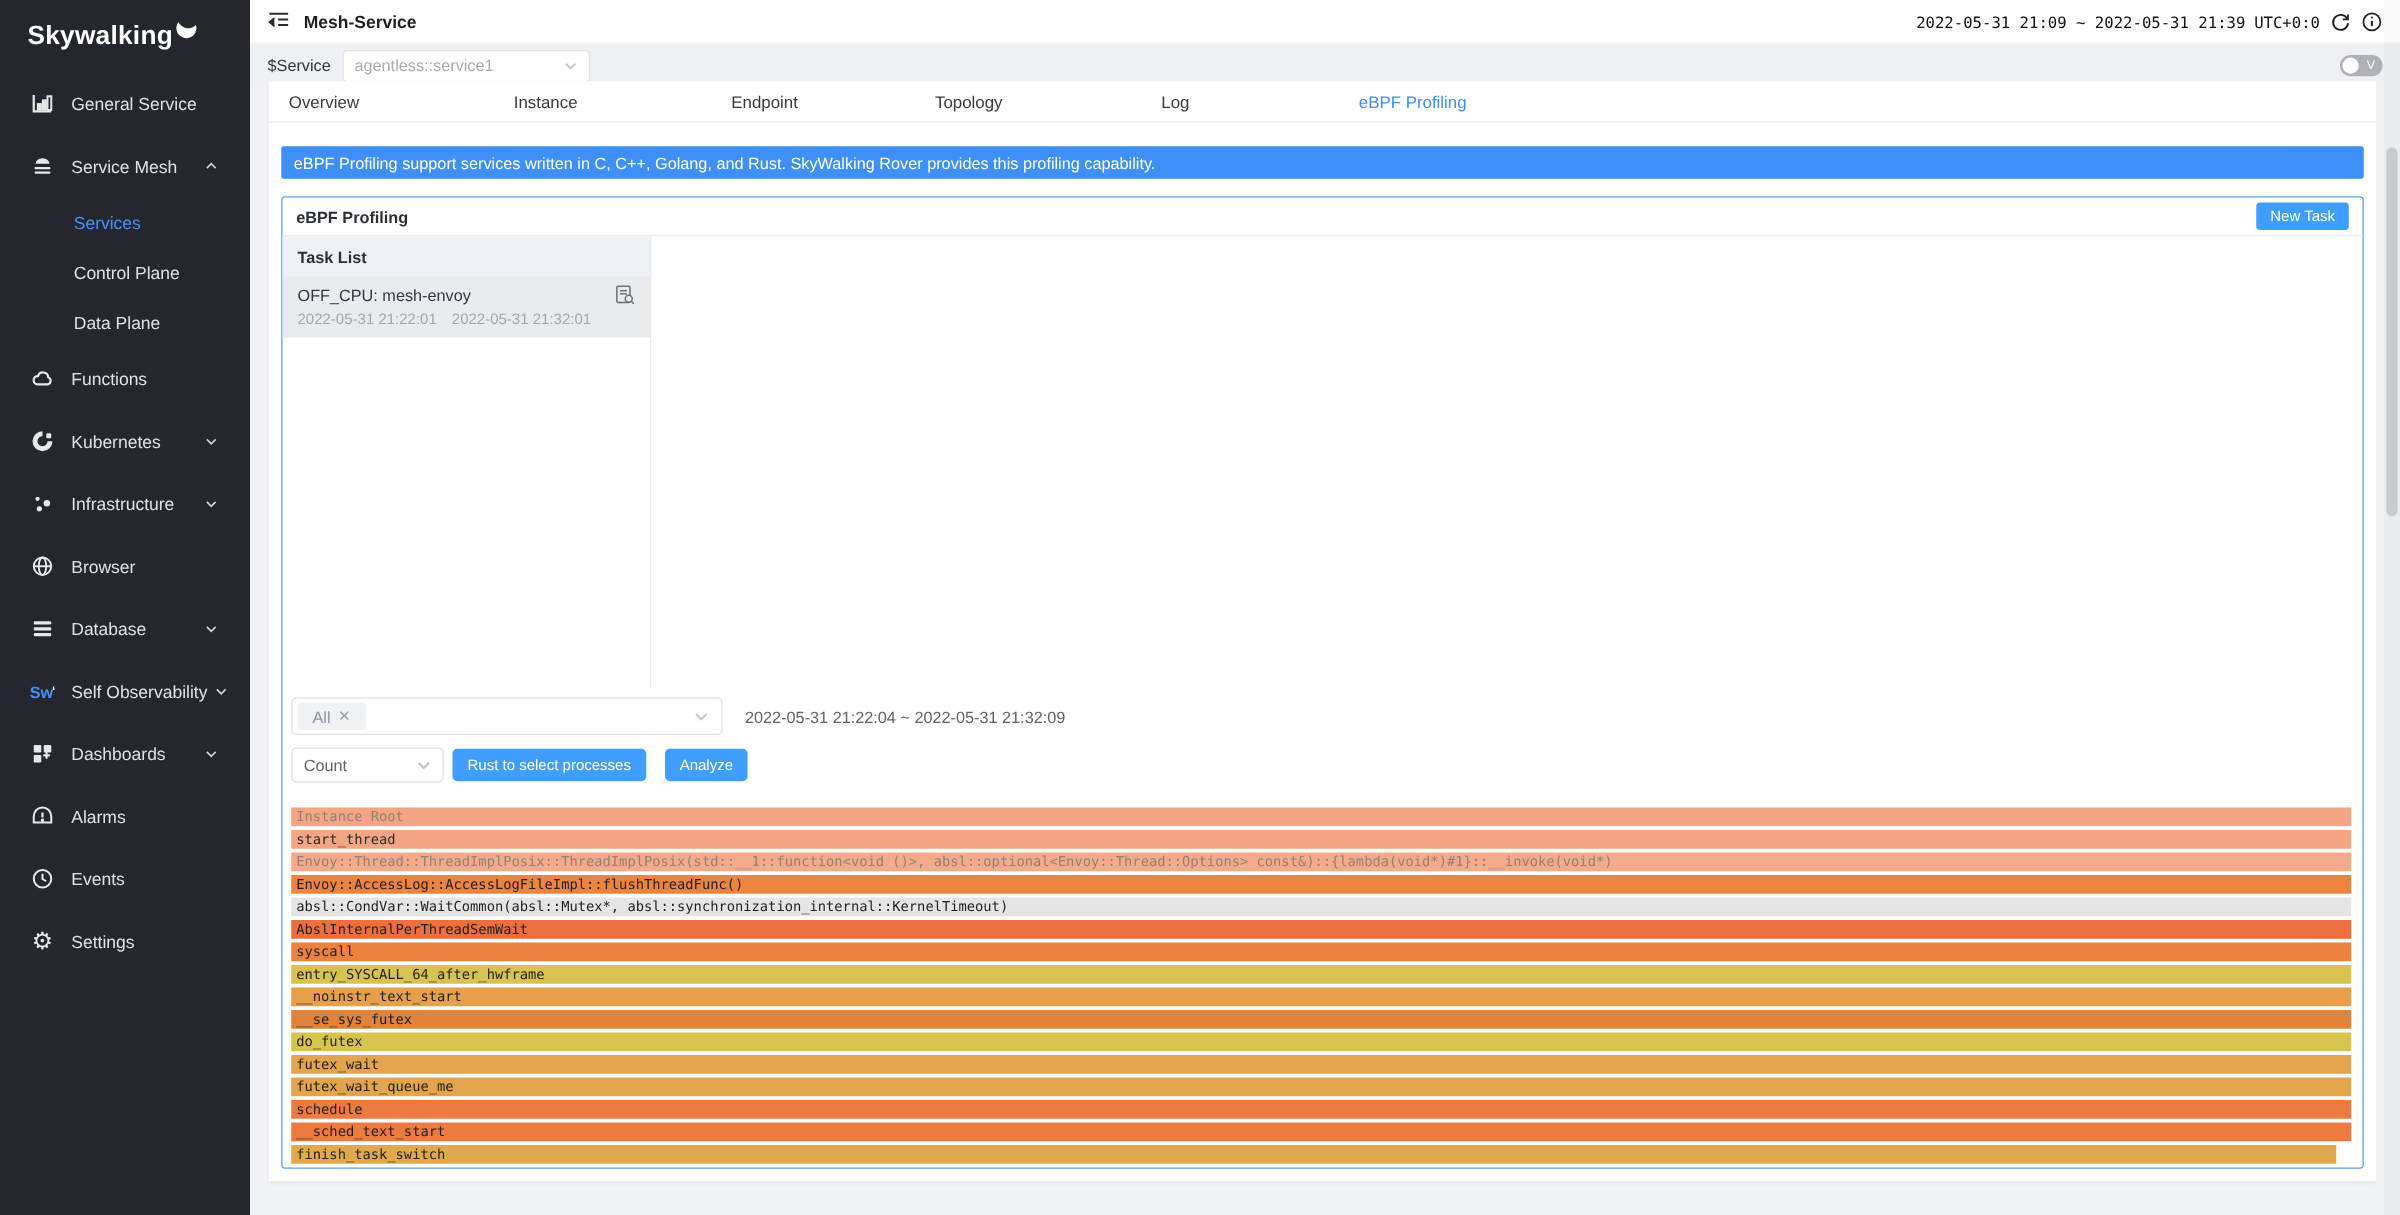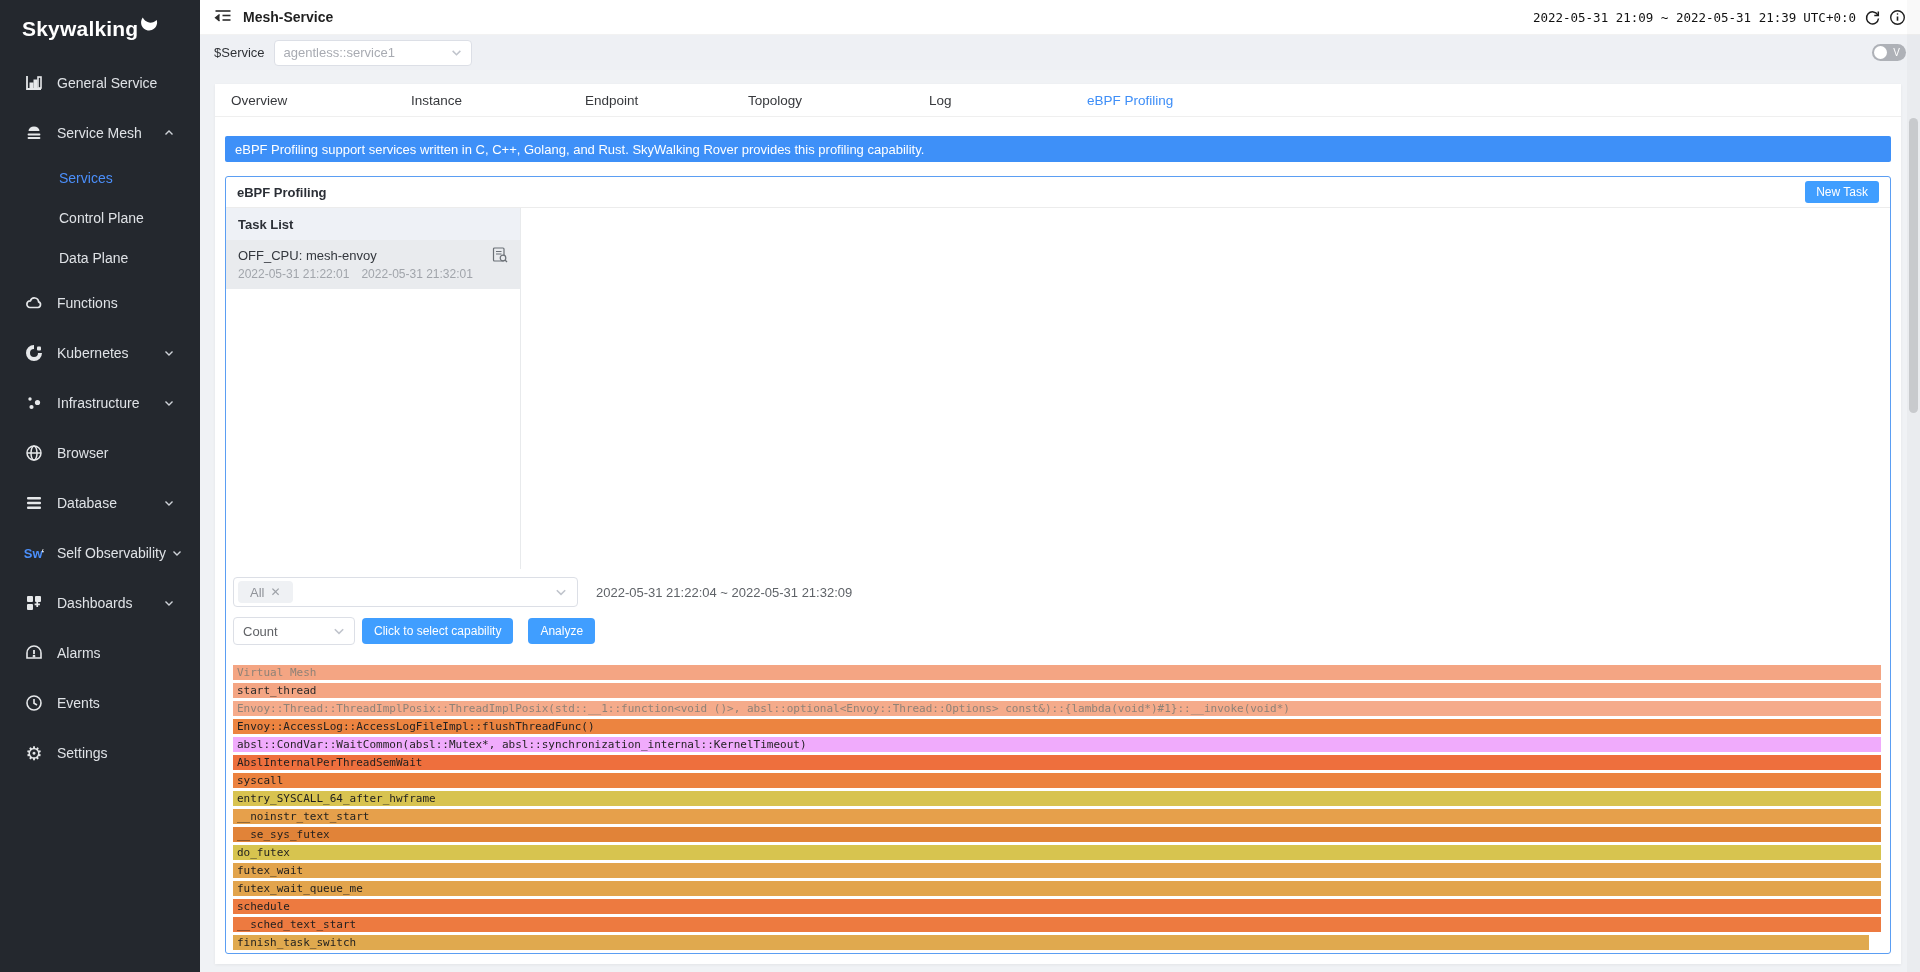--- a/index.html
+++ b/index.html
@@ -31,21 +31,21 @@
   
   .toolbar { position:absolute; left:200px; top:35px; width:1720px; height:35px; background:#eef0f4; display:flex; align-items:center; padding:0 14px; }
   .svc-label { color:#2f3237; margin-right:9px; }
   .svc-select { width:198px; height:26px; background:#fff; border:1px solid #dcdfe6; border-radius:4px; display:flex; align-items:center; padding:0 9px; cursor:pointer; }
   .svc-select .val { color:#a8abb2; flex:1; font-size:13px; }
   .toggle { margin-left:auto; width:34px; height:17px; border-radius:9px; background:#aeb1b7; position:relative; cursor:pointer; }
   .toggle .knob { position:absolute; left:2px; top:2px; width:13px; height:13px; border-radius:50%; background:#fff; }
   .toggle .tlabel { position:absolute; right:6px; top:2px; font-size:10px; color:#fff; line-height:13px; }
 
   
-  .content { position:absolute; left:200px; top:71px; width:1720px; height:902px; }
+  .content { position:absolute; left:200px; top:52px; width:1720px; height:902px; }
   .card { position:absolute; left:15px; top:13px; width:1686px; height:880px; background:#fff; box-shadow:0 1px 3px rgba(0,0,0,.06); }
   .tabs { position:relative; height:33px; border-bottom:1px solid #efefef; }
   .tab { position:absolute; top:0; height:33px; line-height:33px; color:#37393d; cursor:pointer; font-size:13.5px; }
   .tab.active { color:#3e8ef7; }
   .banner { position:absolute; left:10px; top:52px; width:1666px; height:26px; background:#3e90f8; border-radius:2px; color:#fff; display:flex; align-items:center; padding-left:10px; font-size:13px; }
 
   
   .panel { position:absolute; left:10px; top:92px; width:1666px; height:778px; border:1px solid #5b9ef3; border-radius:3px; background:#fff; }
   .panel-header { height:31px; border-bottom:1px solid #ececec; display:flex; align-items:center; padding:0 11px; }
   .panel-title { font-weight:bold; font-size:13px; color:#2b2f36; }
@@ -365,30 +365,30 @@
 
           <div class="ctrl-row2">
             <div class="count-select">
               <span>Count</span>
               <span class="sel-chev">
                 <svg width="12" height="12" viewBox="0 0 10 10" fill="none" stroke="#c0c4cc" stroke-width="1.3">
                     <path d="M1.5 3.5 L5 7 L8.5 3.5"></path>
                   </svg>
               </span>
             </div>
-            <button class="blue-btn btn-select-proc">Click to select capability</button>
+            <button class="blue-btn btn-select-proc">Rust to select processes</button>
             <button class="blue-btn btn-analyze">Analyze</button>
           </div>
 
           <div class="flame">
-              <div class="flame-row" style="background: rgb(244, 165, 131); color: rgb(143, 130, 119); width: 100%;">Virtual Mesh</div>
+              <div class="flame-row" style="background: rgb(244, 165, 131); color: rgb(143, 130, 119); width: 100%;">Instance Root</div>
               <div class="flame-row" style="background: rgb(244, 165, 131); color: rgb(43, 43, 43); width: 100%;">start_thread</div>
               <div class="flame-row" style="background: rgb(245, 171, 139); color: rgb(143, 130, 119); width: 100%;">Envoy::Thread::ThreadImplPosix::ThreadImplPosix(std::__1::function&lt;void ()&gt;, absl::optional&lt;Envoy::Thread::Options&gt; const&amp;)::{lambda(void*)#1}::__invoke(void*)</div>
               <div class="flame-row" style="background: rgb(236, 132, 64); color: rgb(31, 31, 31); width: 100%;">Envoy::AccessLog::AccessLogFileImpl::flushThreadFunc()</div>
-              <div class="flame-row" style="background: #f0abfc; color: rgb(31, 31, 31); width: 100%;">absl::CondVar::WaitCommon(absl::Mutex*, absl::synchronization_internal::KernelTimeout)</div>
+              <div class="flame-row" style="background: #e5e5e5; color: rgb(31, 31, 31); width: 100%;">absl::CondVar::WaitCommon(absl::Mutex*, absl::synchronization_internal::KernelTimeout)</div>
               <div class="flame-row" style="background: rgb(238, 111, 61); color: rgb(31, 31, 31); width: 100%;">AbslInternalPerThreadSemWait</div>
               <div class="flame-row" style="background: rgb(236, 130, 63); color: rgb(31, 31, 31); width: 100%;">syscall</div>
               <div class="flame-row" style="background: rgb(216, 195, 80); color: rgb(31, 31, 31); width: 100%;">entry_SYSCALL_64_after_hwframe</div>
               <div class="flame-row" style="background: rgb(230, 160, 75); color: rgb(31, 31, 31); width: 100%;">__noinstr_text_start</div>
               <div class="flame-row" style="background: rgb(225, 131, 56); color: rgb(31, 31, 31); width: 100%;">__se_sys_futex</div>
               <div class="flame-row" style="background: rgb(215, 196, 79); color: rgb(31, 31, 31); width: 100%;">do_futex</div>
               <div class="flame-row" style="background: rgb(226, 164, 76); color: rgb(31, 31, 31); width: 100%;">futex_wait</div>
               <div class="flame-row" style="background: rgb(226, 164, 76); color: rgb(31, 31, 31); width: 100%;">futex_wait_queue_me</div>
               <div class="flame-row" style="background: rgb(237, 122, 64); color: rgb(31, 31, 31); width: 100%;">schedule</div>
               <div class="flame-row" style="background: rgb(237, 122, 64); color: rgb(31, 31, 31); width: 100%;">__sched_text_start</div>

